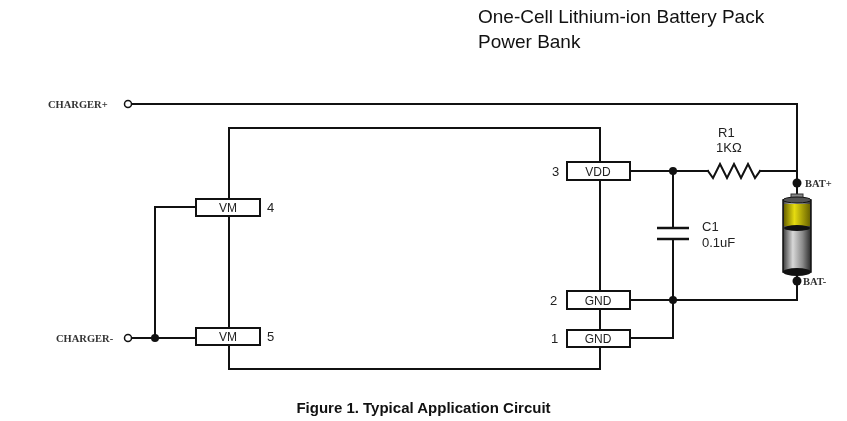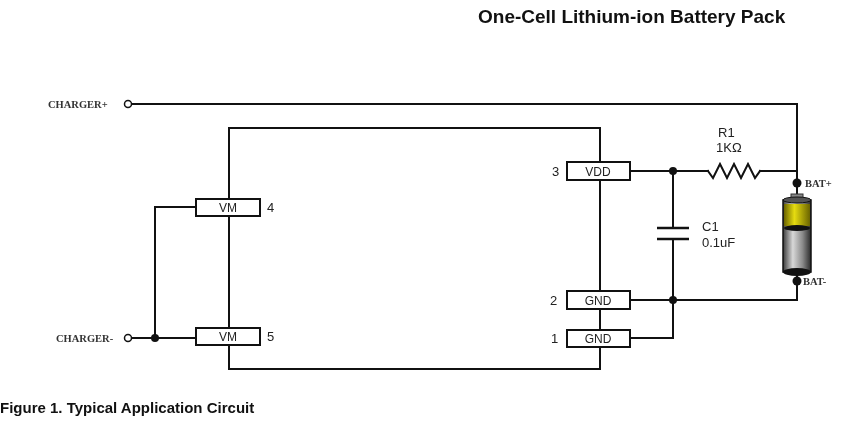--- a/index.html
+++ b/index.html
@@ -1,32 +1,33 @@
 <!DOCTYPE html>
 <html><head>
   <meta charset="utf-8">
   <style>
     html, body { margin: 0; padding: 0; background: #ffffff; }
     body { width: 847px; height: 421px; position: relative; overflow: hidden; font-family: "Liberation Sans", sans-serif; }
-    .apps { position: absolute; left: 478px; top: 4px; font-size: 19px; line-height: 25px; color: #111; font-weight: bold; }
+    .apps { position: absolute; left: 478px; top: 4px; font-size: 19px; line-height: 25px; color: #111; }
     .apps div { white-space: nowrap; }
     svg { position: absolute; left: 0; top: 0; }
     .wire { stroke: #111; stroke-width: 2; fill: none; stroke-linecap: square; }
     .pinbox { fill: #fff; stroke: #111; stroke-width: 2; }
     .pintext { font-family: "Liberation Sans", sans-serif; font-size: 12px; fill: #222; text-anchor: middle; }
     .pinnum { font-family: "Liberation Sans", sans-serif; font-size: 13px; fill: #222; }
     .serif { font-family: "Liberation Serif", serif; font-size: 10.5px; font-weight: bold; fill: #333; }
     .comp { font-family: "Liberation Sans", sans-serif; font-size: 13px; fill: #222; }
-    .caption { position: absolute; left: 0; width: 847px; top: 399px; text-align: left; font-size: 15px; font-weight: bold; color: #111; }
+    .caption { position: absolute; left: 0; width: 847px; top: 399px; text-align: center; font-size: 15px; font-weight: bold; color: #111; }
   </style>
 </head>
 <body>
 
 <div class="apps">
   <div>One-Cell Lithium-ion Battery Pack</div>
+  <div>Power Bank</div>
 </div>
 
 <svg width="847" height="421" viewBox="0 0 847 421">
   <defs>
     <linearGradient id="batBody" x1="0" x2="1" y1="0" y2="0">
       <stop offset="0" stop-color="#3a3a3a"></stop>
       <stop offset="0.35" stop-color="#d8d8d8"></stop>
       <stop offset="0.7" stop-color="#8a8a8a"></stop>
       <stop offset="1" stop-color="#2a2a2a"></stop>
     </linearGradient>

